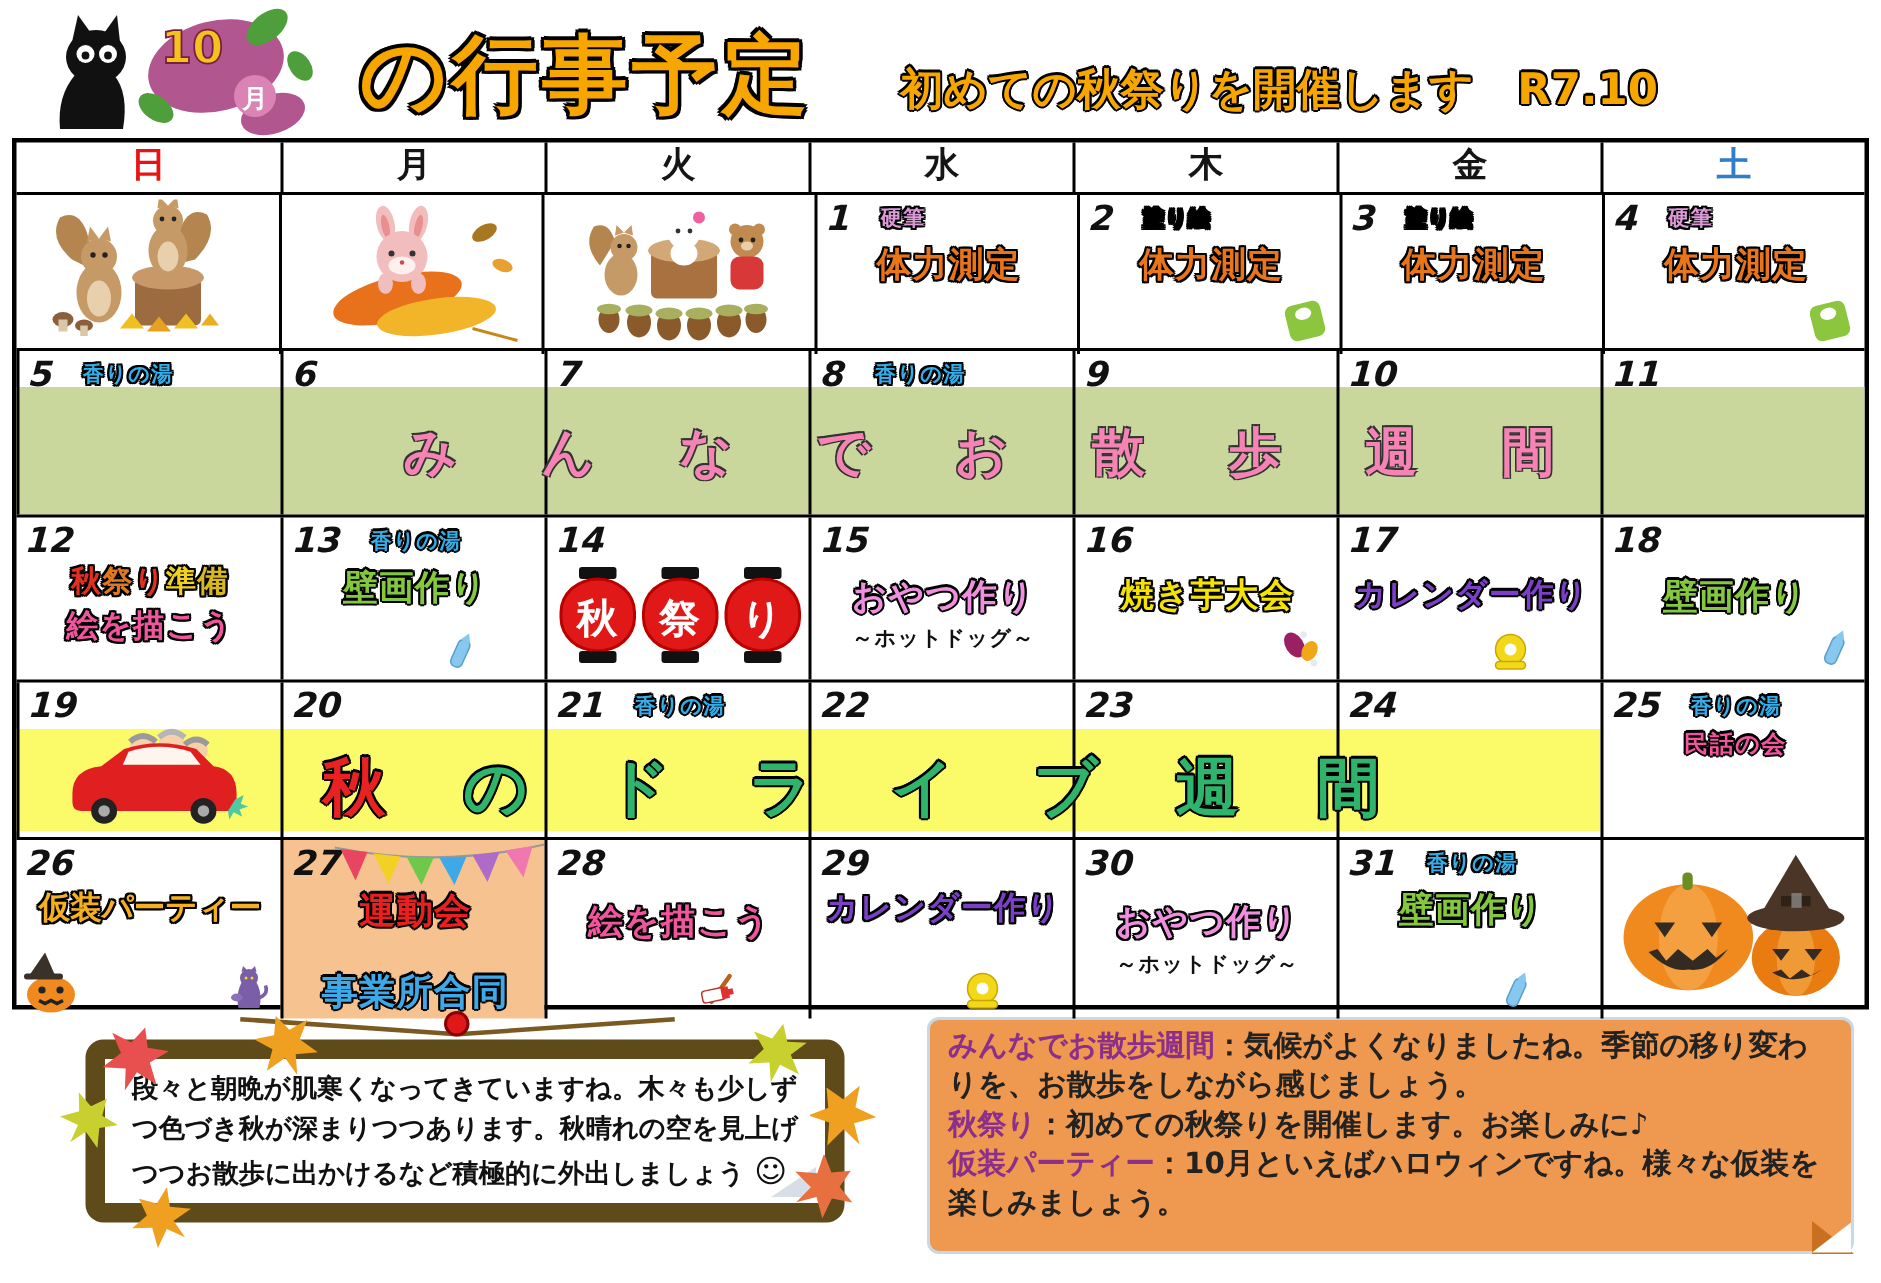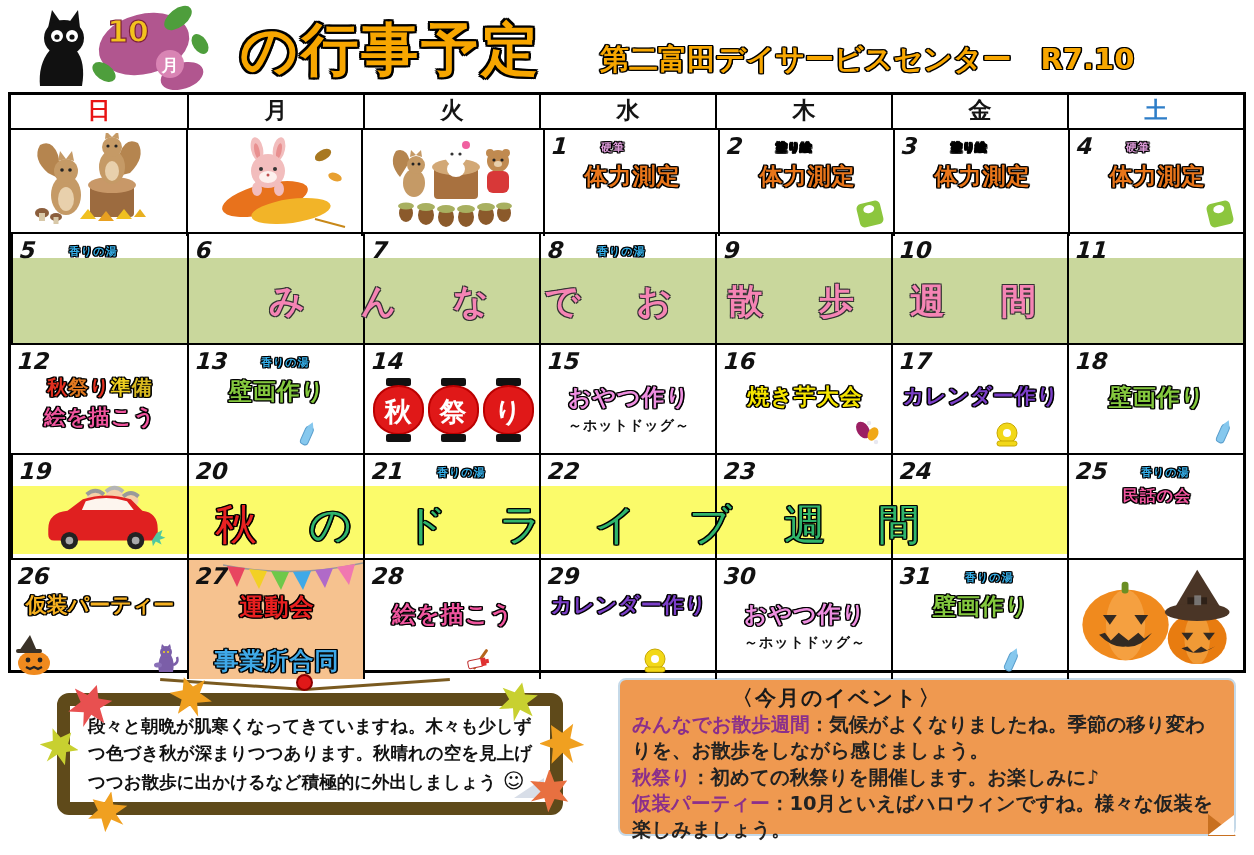--- a/index.html
+++ b/index.html
@@ -29,37 +29,37 @@
          line-height:31px; color:#151515; }
   .dow:first-child { border-left:none; }
   .dow.sun { color:#E81414; } .dow.sat { color:#2E7EC8; }
 
   .week { position:relative; display:grid; grid-template-columns:repeat(7,1fr); border-top:2px solid #000; }
   .w1{height:104px;} .w2{height:111px;} .w3{height:110px;} .w4{height:105px;} .w5{height:112px;}
   .cell { position:relative; border-left:2px solid #000; padding:3px 5px 2px 7px; z-index:1; }
   .cell:first-child { border-left:none; }
 
   .dnum { display:inline-block; font-size:23px; font-weight:900; font-style:italic; color:#111; transform:skewX(-4deg); }
-  .tag  { display:inline-block; margin-left:28px; font-size:11px; font-weight:900; letter-spacing:1px; vertical-align:3px; }
+  .tag  { display:inline-block; margin-left:14px; font-size:14px; font-weight:900; letter-spacing:1px; vertical-align:3px; }
   .tag-blue { color:#35AEE8; } .tag-pink { color:#DC9AD8; } .tag-cyan { color:#000000; }
   .ev { font-size:23px; font-weight:900; text-align:center; letter-spacing:1px; margin-top:2px; white-space:nowrap; }
   .ev-orange{color:#E8751A;} .ev-green{color:#84C83E;} .ev-purple{color:#7B3FC8;}
   .ev-pink{color:#EE8FE0;} .ev-yellow{color:#F5E400;} .ev-magenta{color:#F0559E;}
   .ev-amber{color:#F5B020;} .ev-blue{color:#3FA9E8;} .ev-red{color:#E82020;}
   .sub-note { font-size:14px; font-weight:800; color:#111; text-align:center; margin-top:4px; letter-spacing:1px; }
   .corner-icon { position:absolute; right:8px; bottom:6px; }
   .mid-icon { position:absolute; right:44px; bottom:4px; }
 
   
   .band { position:absolute; left:0; right:0; z-index:0; }
   .band-walk { top:24px; bottom:0; background:#C9D79C; }
   .band-drive { top:31px; bottom:4px; background:#FBFB6A; width:calc(100% * 6 / 7); }
   .walk-text { position:absolute; z-index:2; left:258px; top:44px; font-size:35px; font-weight:900;
                color:#F584B4; letter-spacing:56px; white-space:nowrap; }
-  .drive-text { position:absolute; z-index:2; left:204px; top:42px; font-size:42px; font-weight:400;
+  .drive-text { position:absolute; z-index:2; left:204px; top:42px; font-size:42px; font-weight:700;
                 letter-spacing:52px; white-space:nowrap; }
   .drive-first { color:#E82222; } .drive-rest { color:#2FB56B; }
 
   
   .prep { text-align:center; font-size:20px; font-weight:900; letter-spacing:1px; margin-top:0px; white-space:nowrap; }
   .pc0{color:#E03020;} .pc1{color:#E07820;} .pc2{color:#E03020;} .pc3{color:#F0D020;} .pc4{color:#D8B820;}
 
   
   .lantern-row { display:flex; justify-content:center; gap:4px; margin-top:4px; }
   .lantern { position:relative; width:51px; height:64px; }
@@ -119,21 +119,21 @@
     <ellipse cx="100" cy="74" rx="22" ry="13" fill="#B1568F" transform="rotate(-18 100 74)"></ellipse>
     <ellipse cx="96" cy="16" rx="16" ry="9" fill="#4E9E3C" transform="rotate(-38 96 16)"></ellipse>
     <ellipse cx="22" cy="70" rx="13" ry="8" fill="#4E9E3C" transform="rotate(35 22 70)"></ellipse>
     <ellipse cx="118" cy="42" rx="11" ry="7" fill="#4E9E3C" transform="rotate(55 118 42)"></ellipse>
     <text x="46" y="40" text-anchor="middle" font-size="30" font-weight="bold" fill="#F2C21E" stroke="#7A1E3C" stroke-width="1.2">10</text>
     <circle cx="88" cy="62" r="14" fill="#D984B4"></circle>
     <text x="88" y="69" text-anchor="middle" font-size="17" font-weight="bold" fill="#fff">月</text>
   </svg>
 
   <div class="hdr-title o2">の行事予定</div>
-  <div class="hdr-sub o1">第二富田デイサービスセンター　R7.10</div>
+  <div class="hdr-sub o1">初めての秋祭りを開催します　R7.10</div>
 
   <div class="calendar">
 
     <div class="dow-row">
       <div class="dow sun">日</div>
       <div class="dow">月</div>
       <div class="dow">火</div>
       <div class="dow">水</div>
       <div class="dow">木</div>
       <div class="dow">金</div>
@@ -536,20 +536,19 @@
       <path d="M10 0 L12.6 5.6 L19 4.6 L14.6 9.6 L18.6 15.4 L11.8 13.6 L10 20 L8.2 13.6 L1.4 15.4 L5.4 9.6 L1 4.6 L7.4 5.6 Z" fill="#F0A020" transform="rotate(-30 10 10)"></path>
     </svg>
   <svg class="leaf" style="left:528px;top:770px;" width="42" height="42" viewBox="0 0 20 20">
       <path d="M10 0 L12.6 5.6 L19 4.6 L14.6 9.6 L18.6 15.4 L11.8 13.6 L10 20 L8.2 13.6 L1.4 15.4 L5.4 9.6 L1 4.6 L7.4 5.6 Z" fill="#E87040" transform="rotate(60 10 10)"></path>
     </svg>
   <svg class="leaf" style="left:88px;top:792px;" width="40" height="40" viewBox="0 0 20 20">
       <path d="M10 0 L12.6 5.6 L19 4.6 L14.6 9.6 L18.6 15.4 L11.8 13.6 L10 20 L8.2 13.6 L1.4 15.4 L5.4 9.6 L1 4.6 L7.4 5.6 Z" fill="#F0A020" transform="rotate(-50 10 10)"></path>
     </svg>
 
   <div class="events-box">
-    <div class="events-title">〈今月のイベント〉</div>
     <p class="event-line"><span class="event-name">みんなでお散歩週間</span><span>：気候がよくなりましたね。季節の移り変わりを、お散歩をしながら感じましょう。</span></p>
     <p class="event-line"><span class="event-name">秋祭り</span><span>：初めての秋祭りを開催します。お楽しみに♪</span></p>
     <p class="event-line"><span class="event-name">仮装パーティー</span><span>：10月といえばハロウィンですね。様々な仮装を楽しみましょう。</span></p>
     <div class="box-fold"></div>
   </div>
 
 </div>
 
 </body></html>

